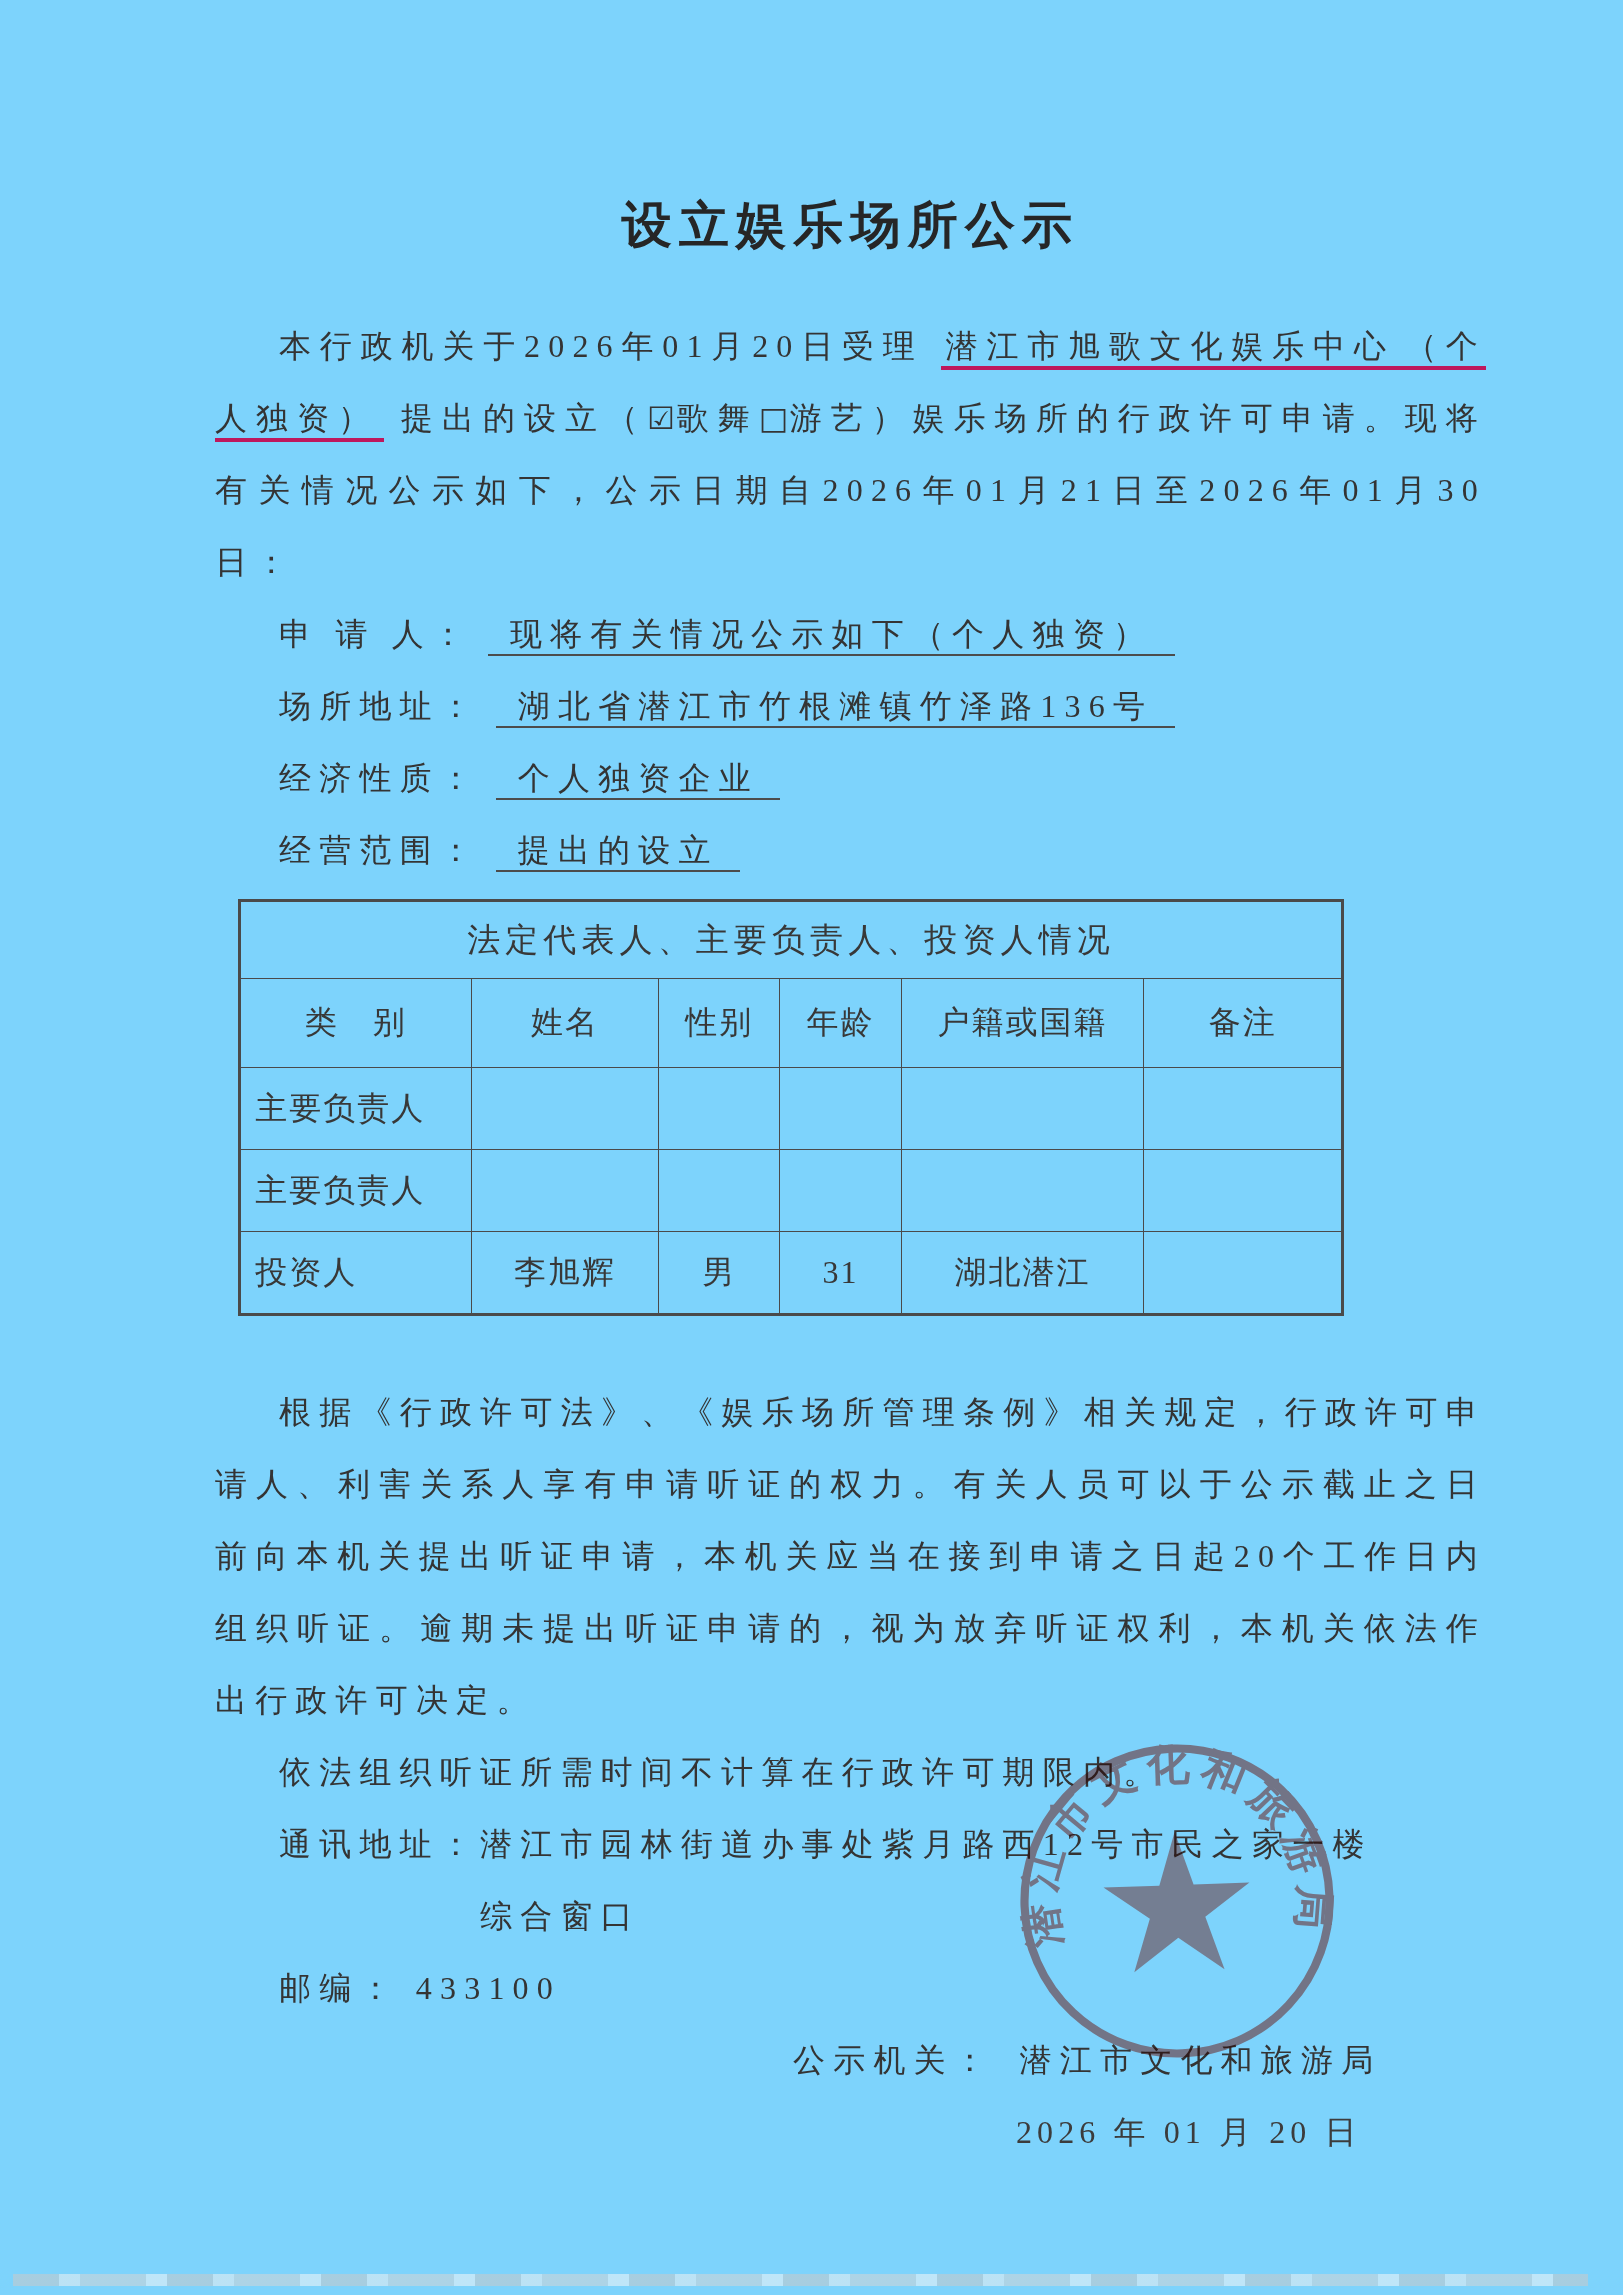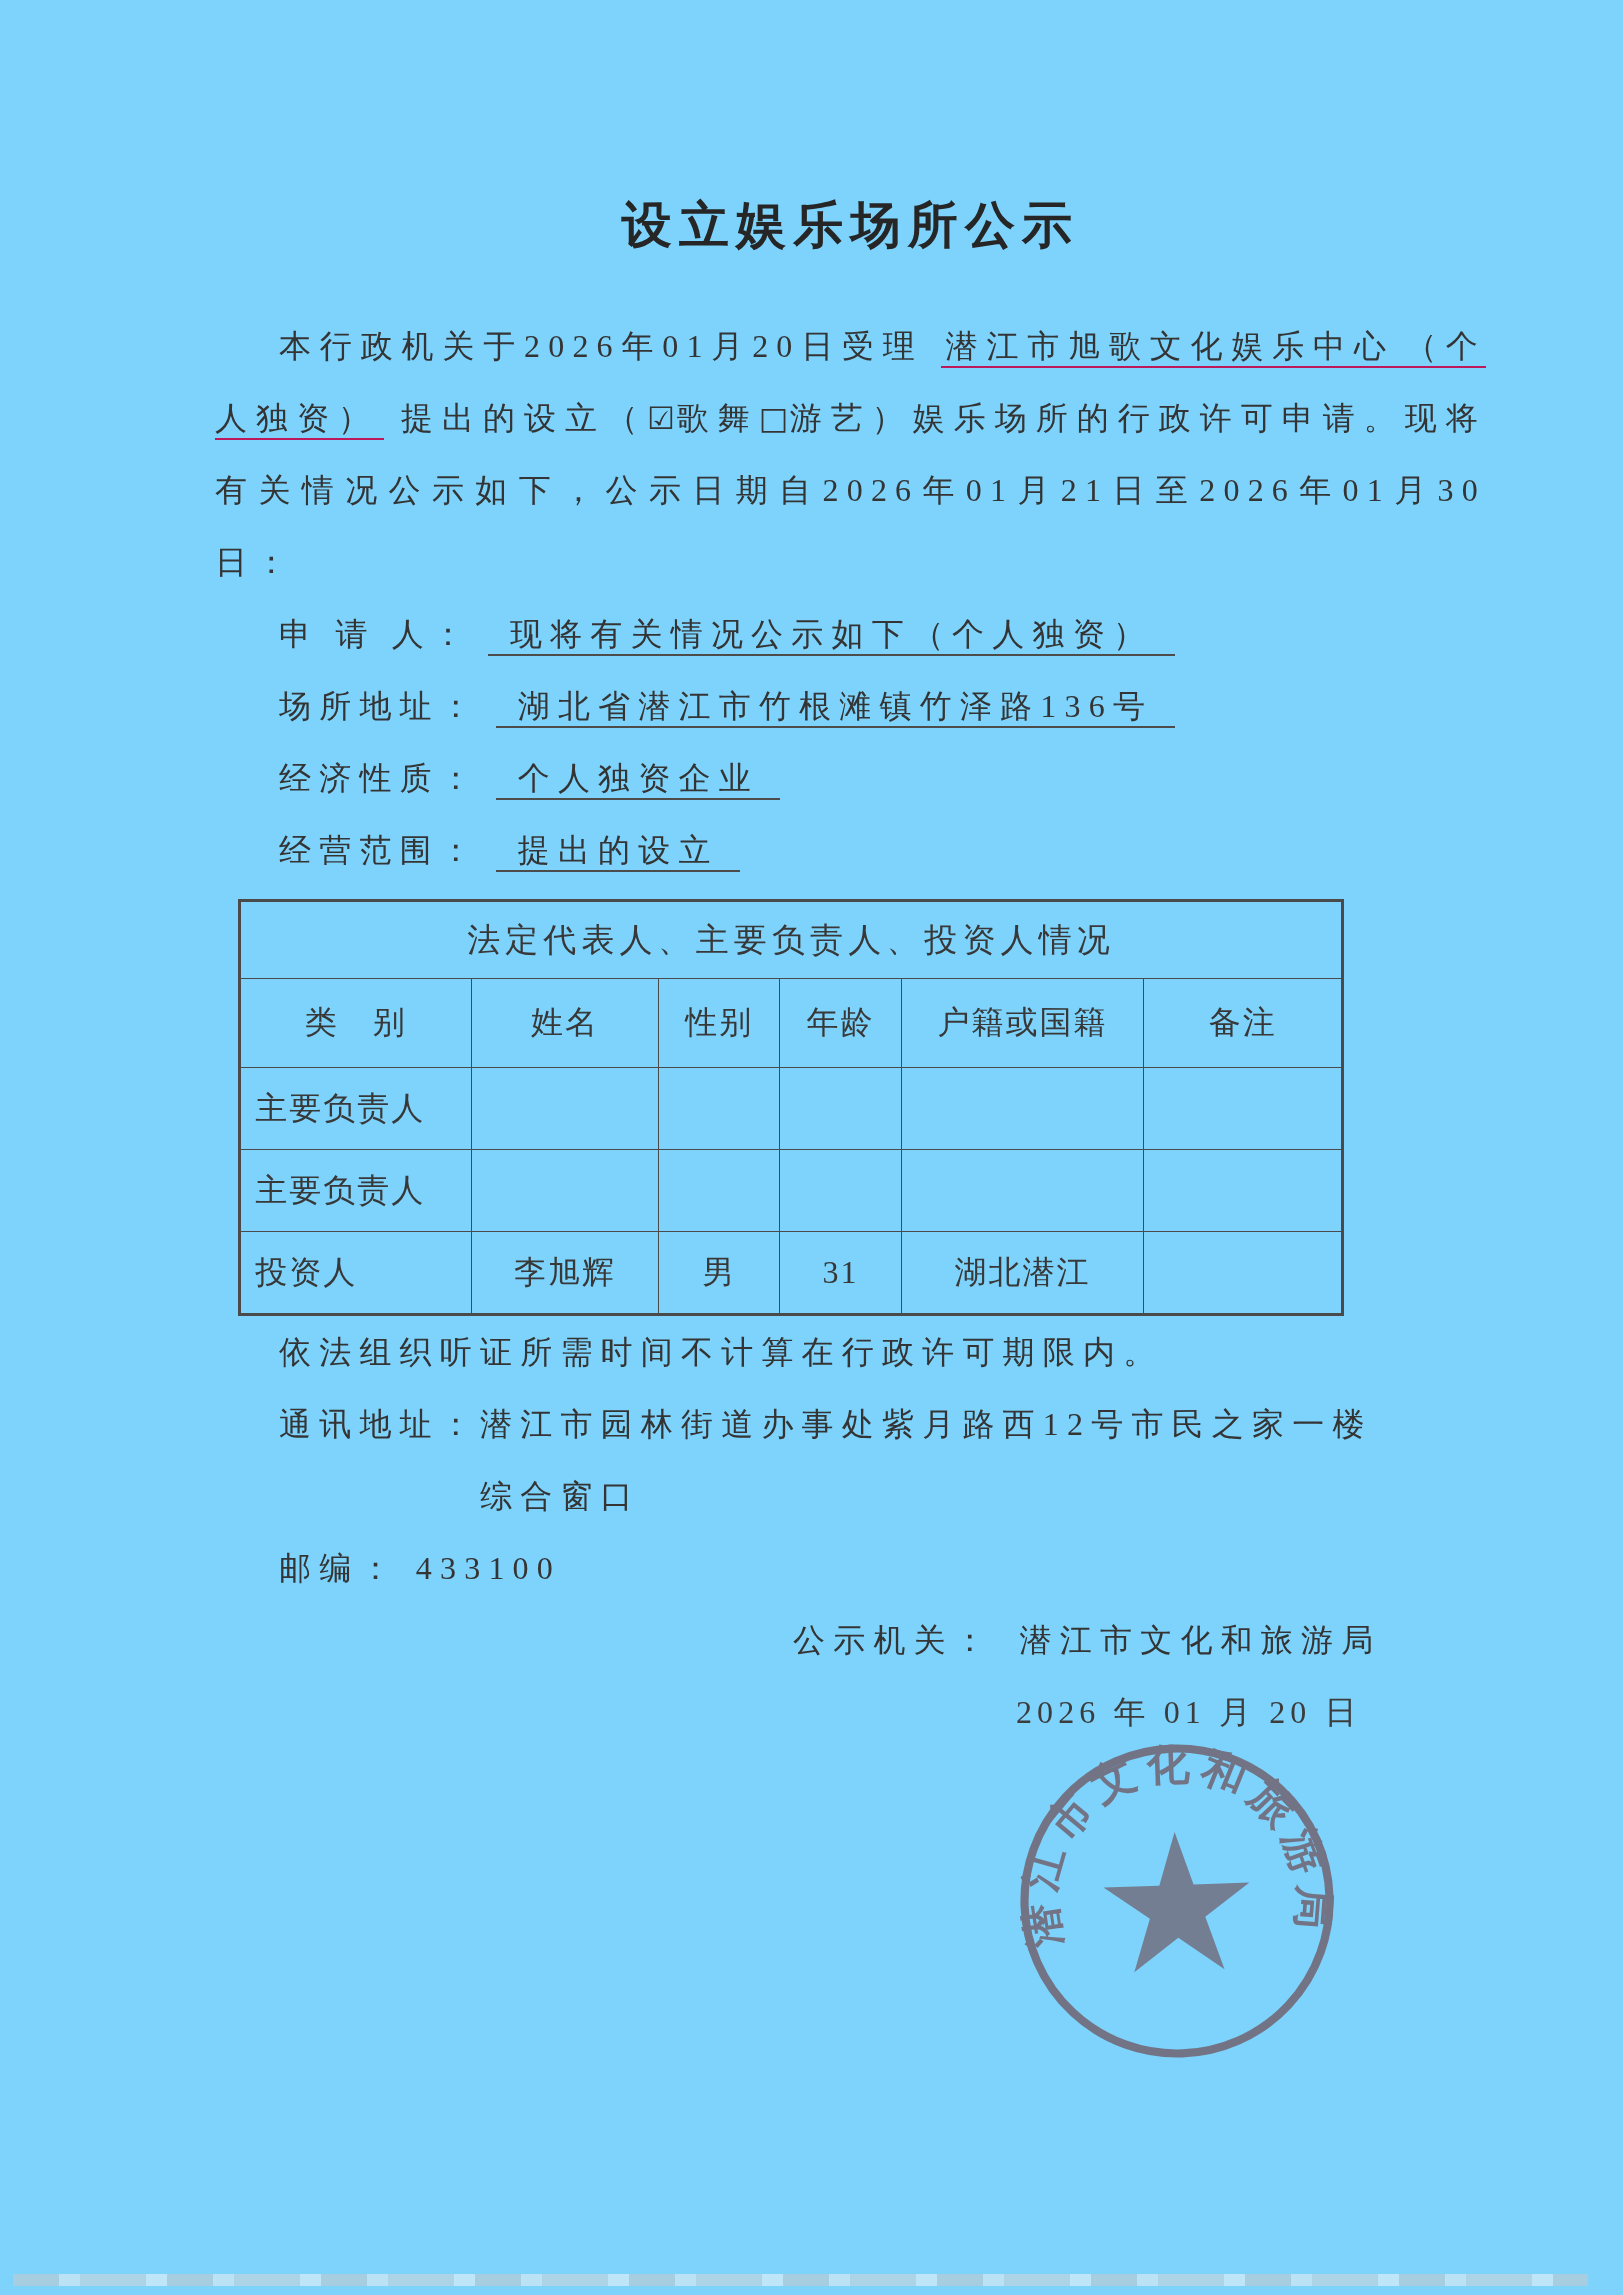--- a/index.html
+++ b/index.html
@@ -16,21 +16,21 @@
   }
   .doc-title{
     font-size:50px;font-weight:bold;letter-spacing:7.2px;
     text-align:center;color:#262626;margin:0 0 51px 0;
   }
   .para{
     font-size:32px;line-height:72px;letter-spacing:8.2px;
     text-align:justify;text-indent:2em;margin:0;color:#343434;
   }
   .u{
-    border-bottom:2px solid #be185d;padding:0 5.1px 2px 5.1px;
+    border-bottom:4px solid #be185d;padding:0 5.1px 2px 5.1px;
   }
   .cb{
     font-family:"DejaVu Sans",sans-serif;font-size:31px;letter-spacing:1px;
   }
   .field{
     font-size:32px;line-height:72px;letter-spacing:8.2px;
     margin:0 0 0 64px;color:#343434;
   }
   .fval{
     border-bottom:2px solid #4c4c4c;padding:0 21.5px 2px 21.5px;
@@ -144,20 +144,21 @@
           <td class="cat">投资人</td>
           <td>李旭辉</td>
           <td>男</td>
           <td>31</td>
           <td>湖北潜江</td>
           <td></td>
         </tr>
       </tbody>
     </table>
 
+    <p class="para legal">根据《行政许可法》、《娱乐场所管理条例》相关规定，行政许可申请人、利害关系人享有申请听证的权力。有关人员可以于公示截止之日前向本机关提出听证申请，本机关应当在接到申请之日起20个工作日内组织听证。逾期未提出听证申请的，视为放弃听证权利，本机关依法作出行政许可决定。</p>
 
     <p class="para">依法组织听证所需时间不计算在行政许可期限内。</p>
 
 
     <div class="addr">
       <span class="alabel">通讯地址：</span>
       <span class="avalue">
         <span style="display:block">潜江市园林街道办事处紫月路西12号市民之家一楼</span>
         <span style="display:block">综合窗口</span>
       </span>

